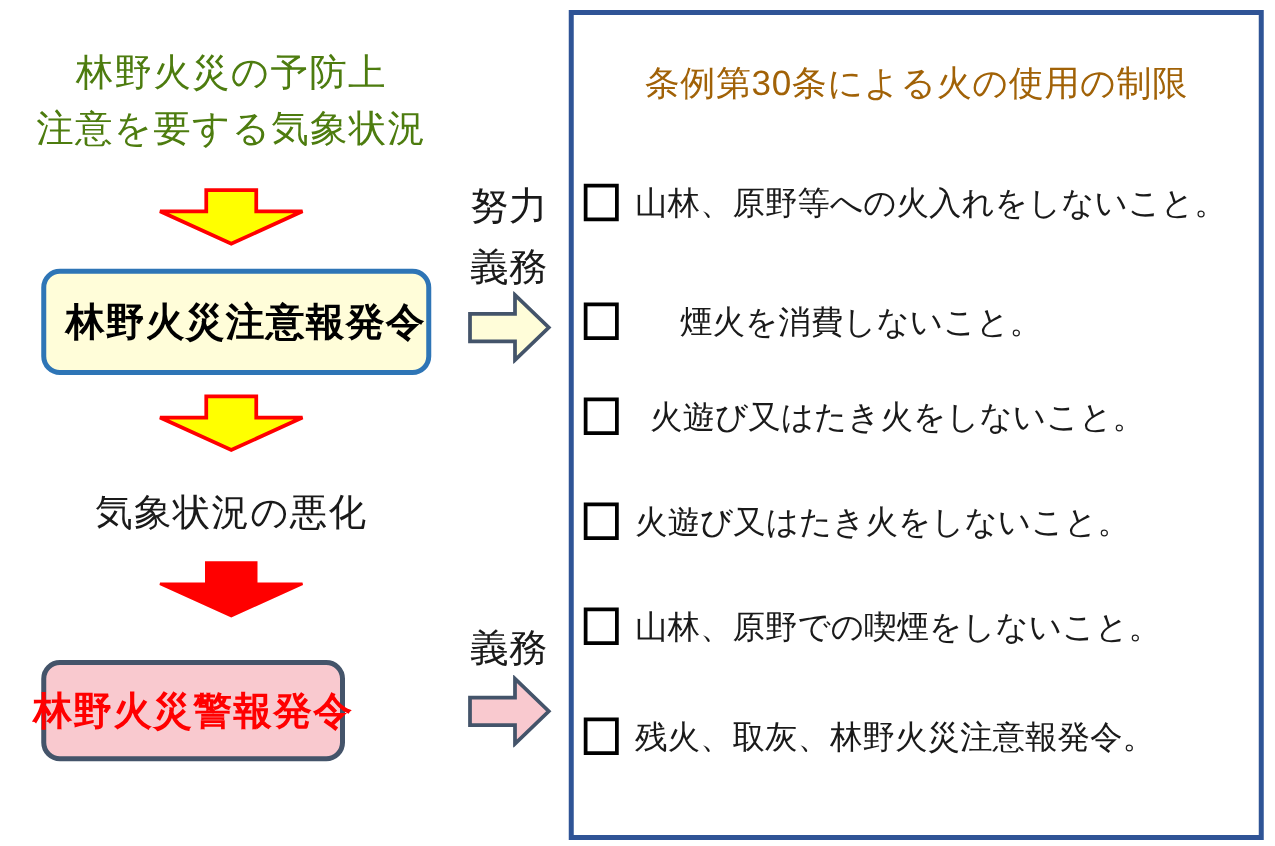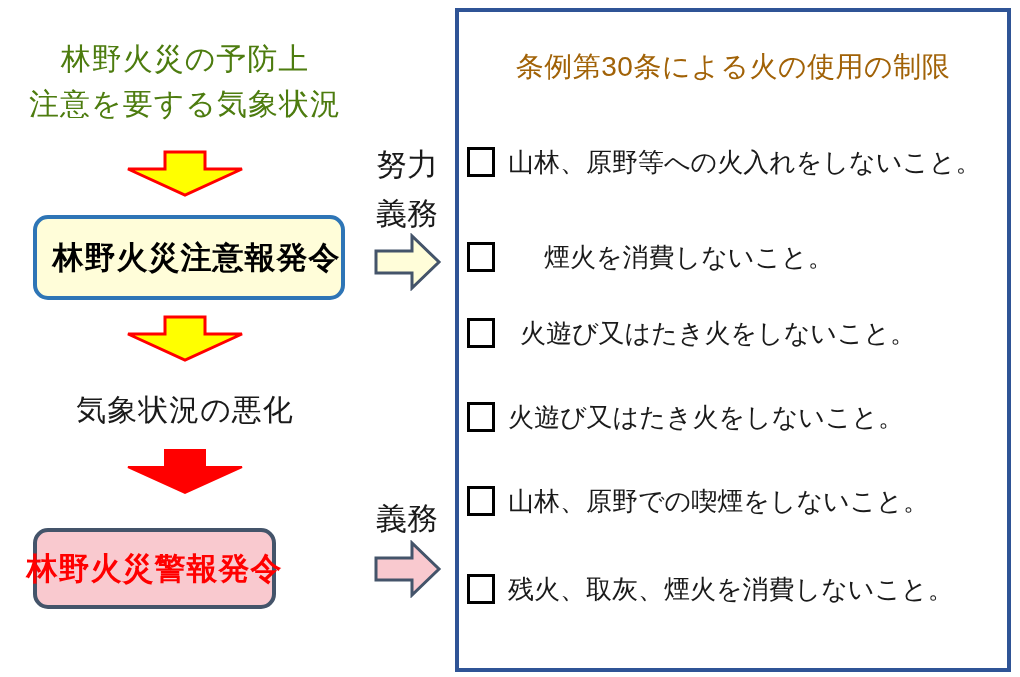--- a/index.html
+++ b/index.html
@@ -178,17 +178,17 @@
     <div class="rule-item rule-item-3">
       <span class="checkbox"></span>
       <span>火遊び又はたき火をしないこと。</span>
     </div>
     <div class="rule-item rule-item-4">
       <span class="checkbox"></span>
       <span>山林、原野での喫煙をしないこと。</span>
     </div>
     <div class="rule-item rule-item-5">
       <span class="checkbox"></span>
-      <span>残火、取灰、煙火を消費しないこと。</span>
+      <span>残火、取灰、林野火災注意報発令。</span>
     </div>
   </div>
 
 </div>
 
 </body></html>

